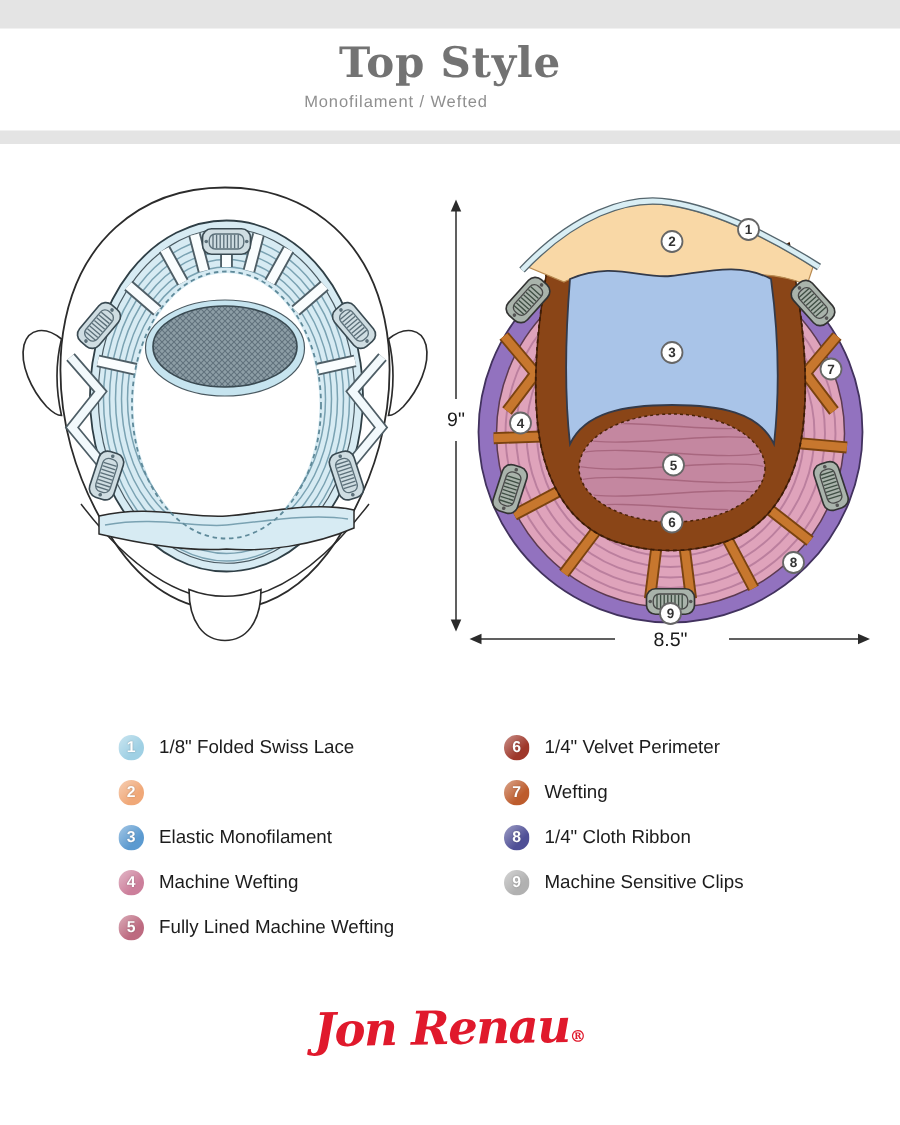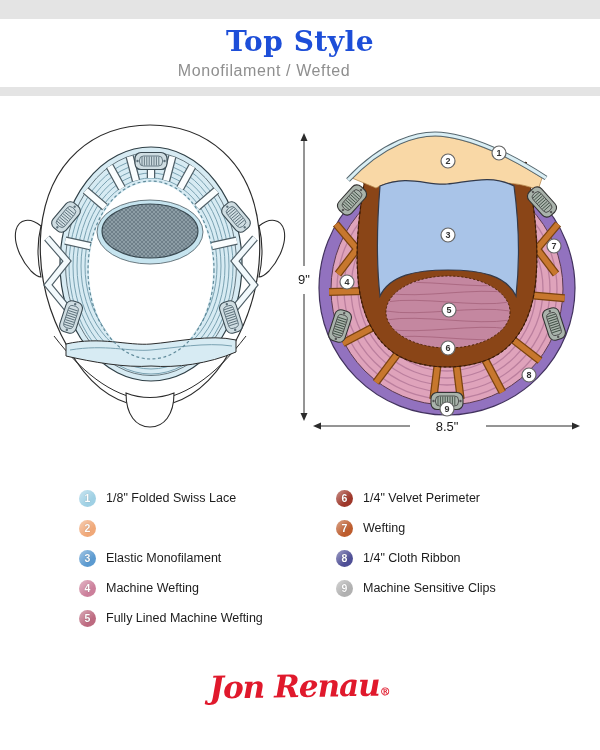--- a/index.html
+++ b/index.html
@@ -3,23 +3,23 @@
 <meta charset="utf-8">
 <style>
   html,body{margin:0;padding:0;background:#fff;}
   body{width:600px;height:750px;position:relative;overflow:hidden;
        font-family:"Liberation Sans","DejaVu Sans",sans-serif;}
   .bar{position:absolute;left:0;width:600px;background:#e4e4e4;}
   #bar-top{top:0;height:19px;}
   #bar-mid{top:87px;height:9px;}
   #title{position:absolute;top:25px;left:0;width:600px;text-align:center;
          font-family:"DejaVu Serif","Liberation Serif",serif;font-weight:bold;
-         font-size:28px;color:#1d4ed8;letter-spacing:.5px;}
+         font-size:28px;color:#737373;letter-spacing:.5px;}
   #subtitle{position:absolute;top:62px;left:0;width:528px;text-align:center;
-            font-size:16px;color:#8f8f8f;letter-spacing:.6px;}
+            font-size:11px;color:#8f8f8f;letter-spacing:.6px;}
   #left-diagram{position:absolute;left:10px;top:118px;width:280px;height:312px;}
   #right-diagram{position:absolute;left:290px;top:128px;width:310px;height:312px;}
   #legend{position:absolute;left:0;top:483px;width:600px;}
   .legend-col{position:absolute;top:0;}
   #legend-col-left{left:79px;}
   #legend-col-right{left:336px;}
   .legend-row{display:flex;align-items:center;height:30px;}
   .dot{width:17px;height:17px;border-radius:50%;flex:0 0 17px;
        display:flex;align-items:center;justify-content:center;
        color:#fff;font-size:10.5px;font-weight:bold;

